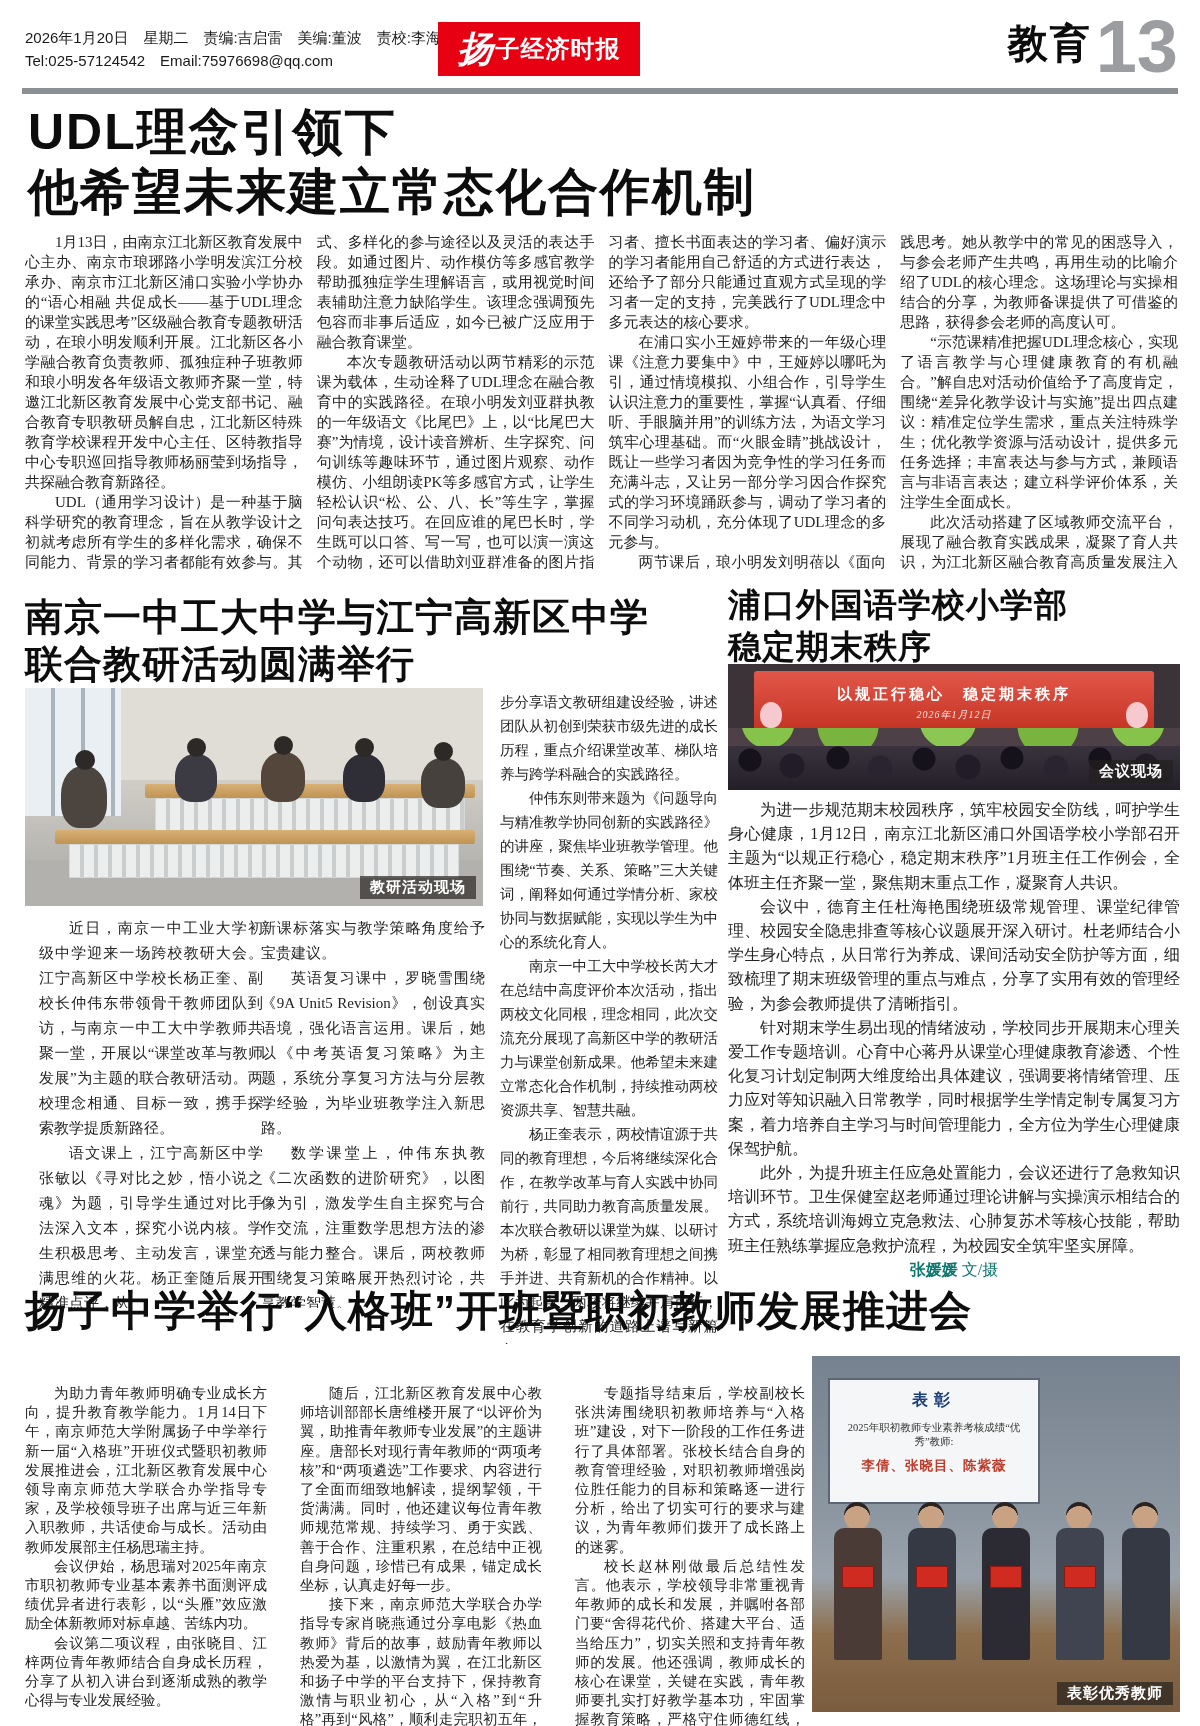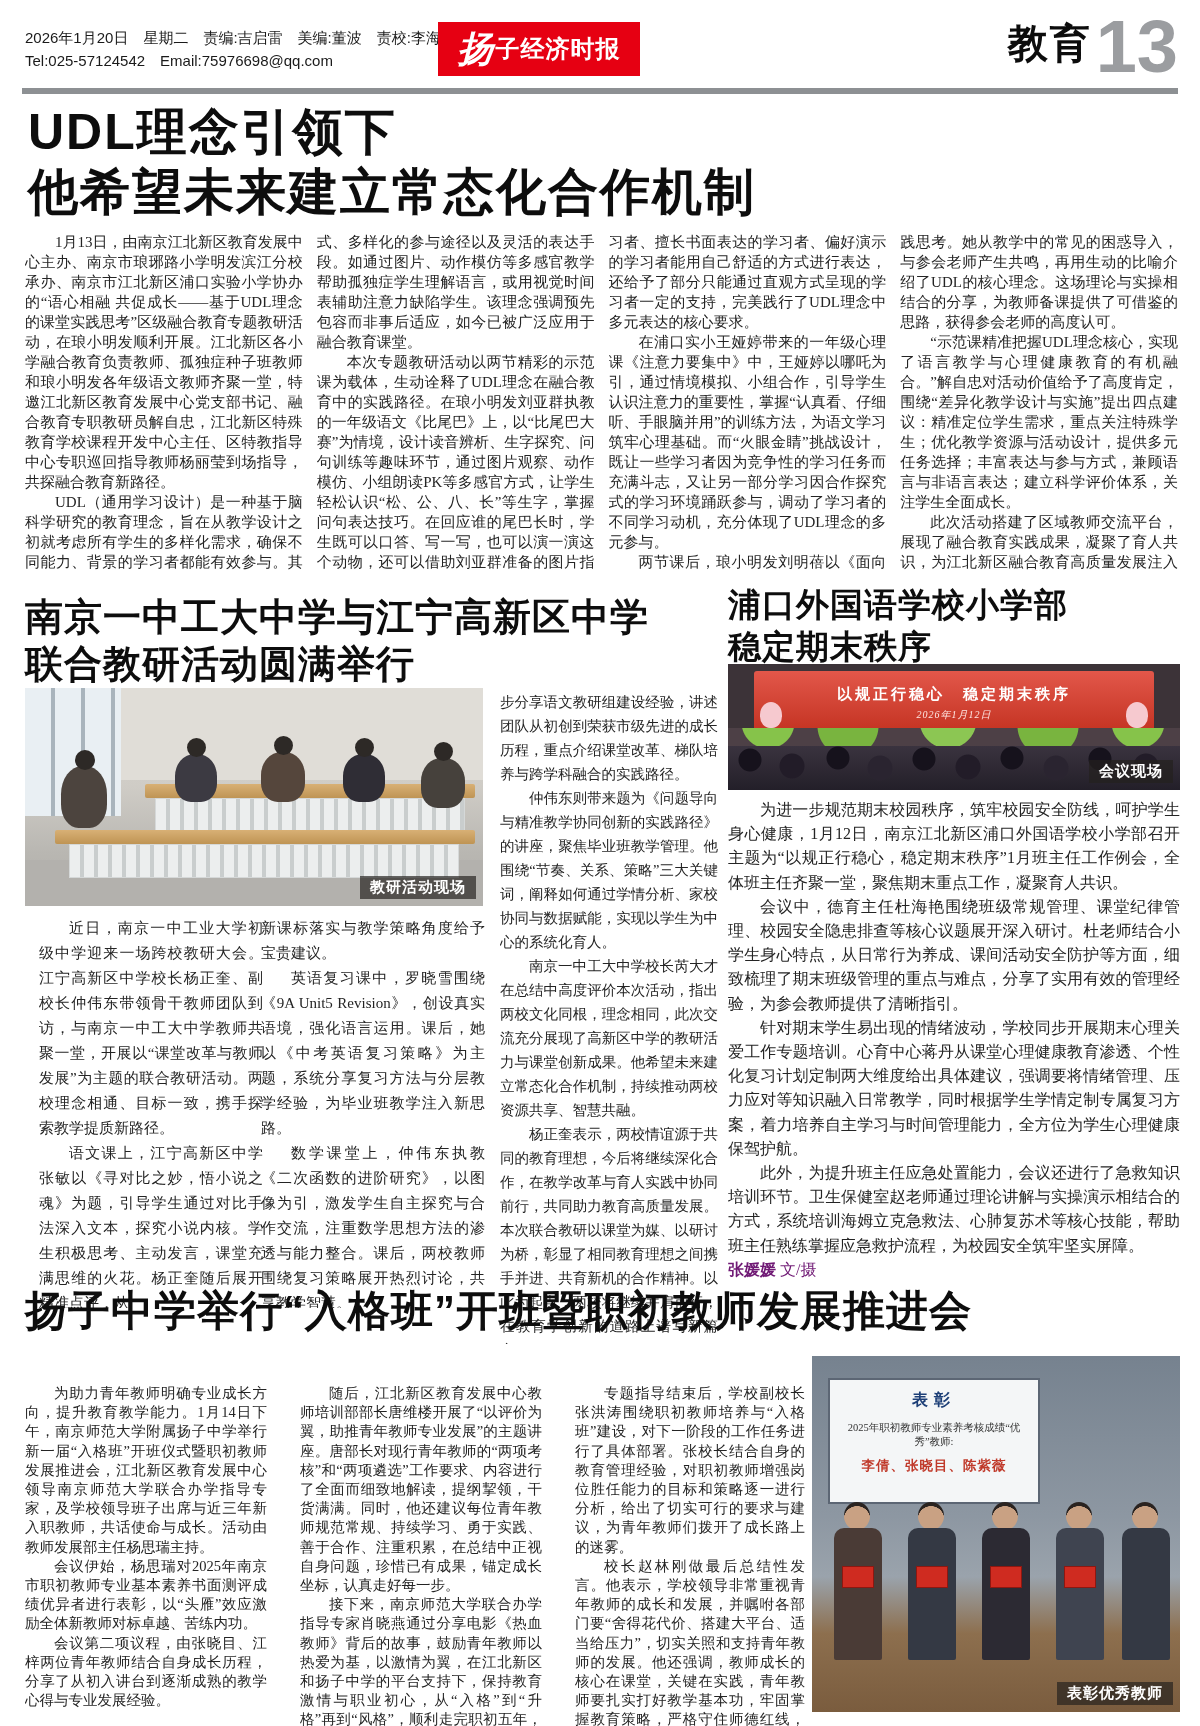--- a/index.html
+++ b/index.html
@@ -19,21 +19,21 @@
   .section-label { font-family:"Liberation Sans","DejaVu Sans",sans-serif; font-weight:900; font-size:40px;
                    color:#0c0c0c; line-height:1; padding-bottom:8px; letter-spacing:2px; }
   .page-num { font-family:"Liberation Sans","DejaVu Sans",sans-serif; font-weight:bold; font-size:74px;
               color:#9b9da0; line-height:0.88; margin-left:4px; }
   .hdr-rule { position:absolute; left:22px; top:88px; width:1156px; height:6px; background:#8d9093; }
 
   
   .h-sans { font-family:"Liberation Sans","DejaVu Sans",sans-serif; font-weight:900; color:#0d0d0d; }
   .bodycol { text-align:justify; color:#242424; overflow:hidden; }
   .bodycol p.ind { text-indent:2em; }
-  .byline { text-align:left; font-weight:bold; color:#701a75; }
+  .byline { text-align:center; font-weight:bold; color:#0f766e; }
   .byline .credit { font-weight:normal; }
   .photo { position:absolute; overflow:hidden; }
   .caption { position:absolute; right:7px; bottom:7px; background:rgba(35,32,30,0.68); color:#fff;
              font-family:"Liberation Sans","DejaVu Sans",sans-serif; font-size:15px; font-weight:bold;
              padding:2px 10px; letter-spacing:1px; }
 
   
   .a1-title { position:absolute; left:28px; top:102px; font-size:50px; line-height:60px; letter-spacing:2px; }
   .a1-body { position:absolute; left:25px; top:232px; width:1153px; height:340px; display:flex; gap:14px; }
   .a1-body .col { flex:1 1 0; font-size:15px; line-height:20px; }

